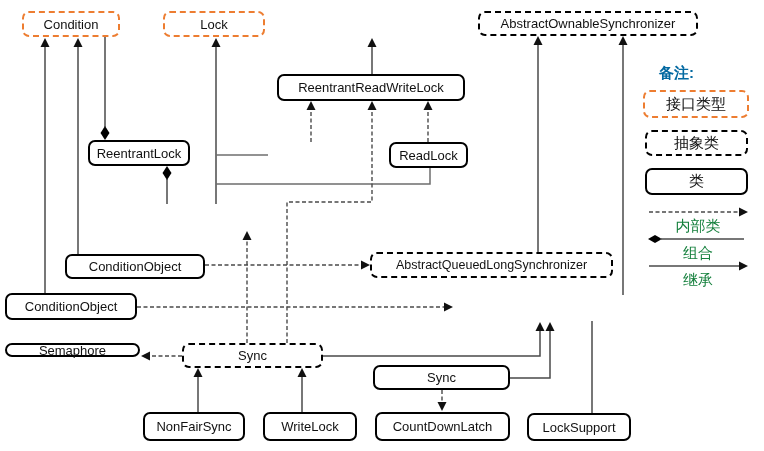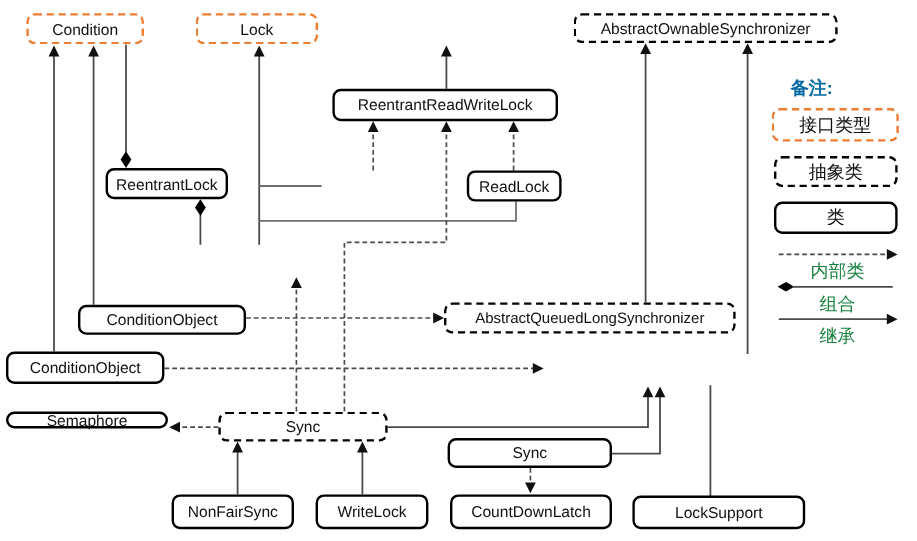--- a/index.html
+++ b/index.html
@@ -164,21 +164,21 @@
   <div class="node abstract" style="left:182px; top:343px; width:141px; height:25px;">Sync</div>
 
   <div class="node cls" style="left:373px; top:365px; width:137px; height:25px;">Sync</div>
 
   <div class="node cls" style="left:143px; top:412px; width:102px; height:29px;">NonFairSync</div>
 
   <div class="node cls" style="left:263px; top:412px; width:94px; height:29px;">WriteLock</div>
 
   <div class="node cls" style="left:375px; top:412px; width:135px; height:29px;">CountDownLatch</div>
 
-  <div class="node cls" style="left:527px; top:413px; width:144px; height:28px;">LockSupport</div>
+  <div class="node cls" style="left:527px; top:413px; width:104px; height:28px;">LockSupport</div>
 
   <div class="legend-title" style="left:659px; top:64px;">备注:</div>
 
   <div class="node iface zh" style="left:643px; top:90px; width:106px; height:28px;">接口类型</div>
 
   <div class="node abstract zh" style="left:645px; top:130px; width:103px; height:26px;">抽象类</div>
 
   <div class="node cls zh" style="left:645px; top:168px; width:103px; height:27px;">类</div>
 
   <div class="legend-label" style="left:643px; top:217px;">内部类</div>

